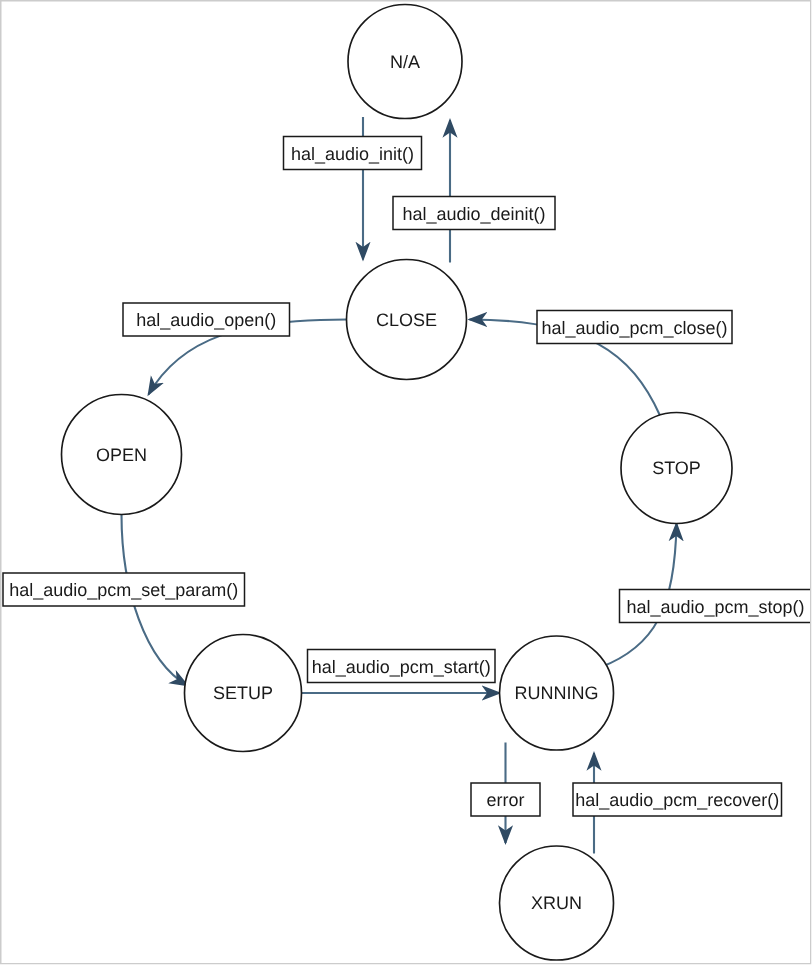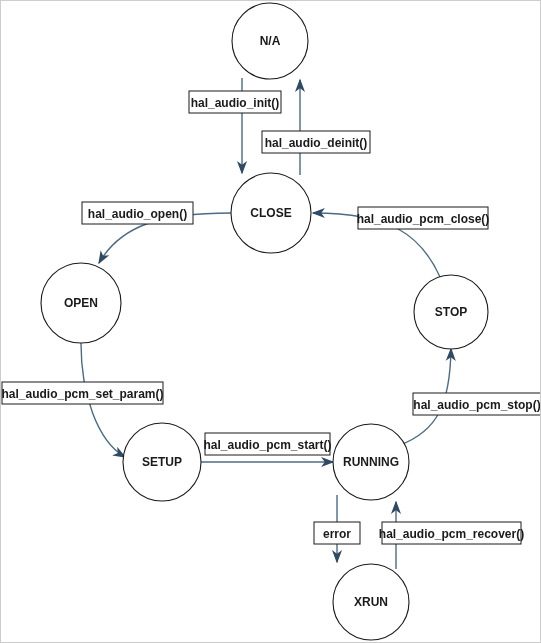--- a/index.html
+++ b/index.html
@@ -12,21 +12,20 @@
     font-family: "Liberation Sans", sans-serif;
   }
   #diagram-root {
     position: relative;
     width: 541px;
     height: 643px;
     background: #ffffff;
     overflow: hidden;
     border: 1px solid #cccccc;
     box-sizing: border-box;
-    font-weight: bold;
   }
   #diagram-svg {
     position: absolute;
     left: 0;
     top: 0;
     width: 541px;
     height: 643px;
   }
   .node-label {
     font-family: "Liberation Sans", sans-serif;

